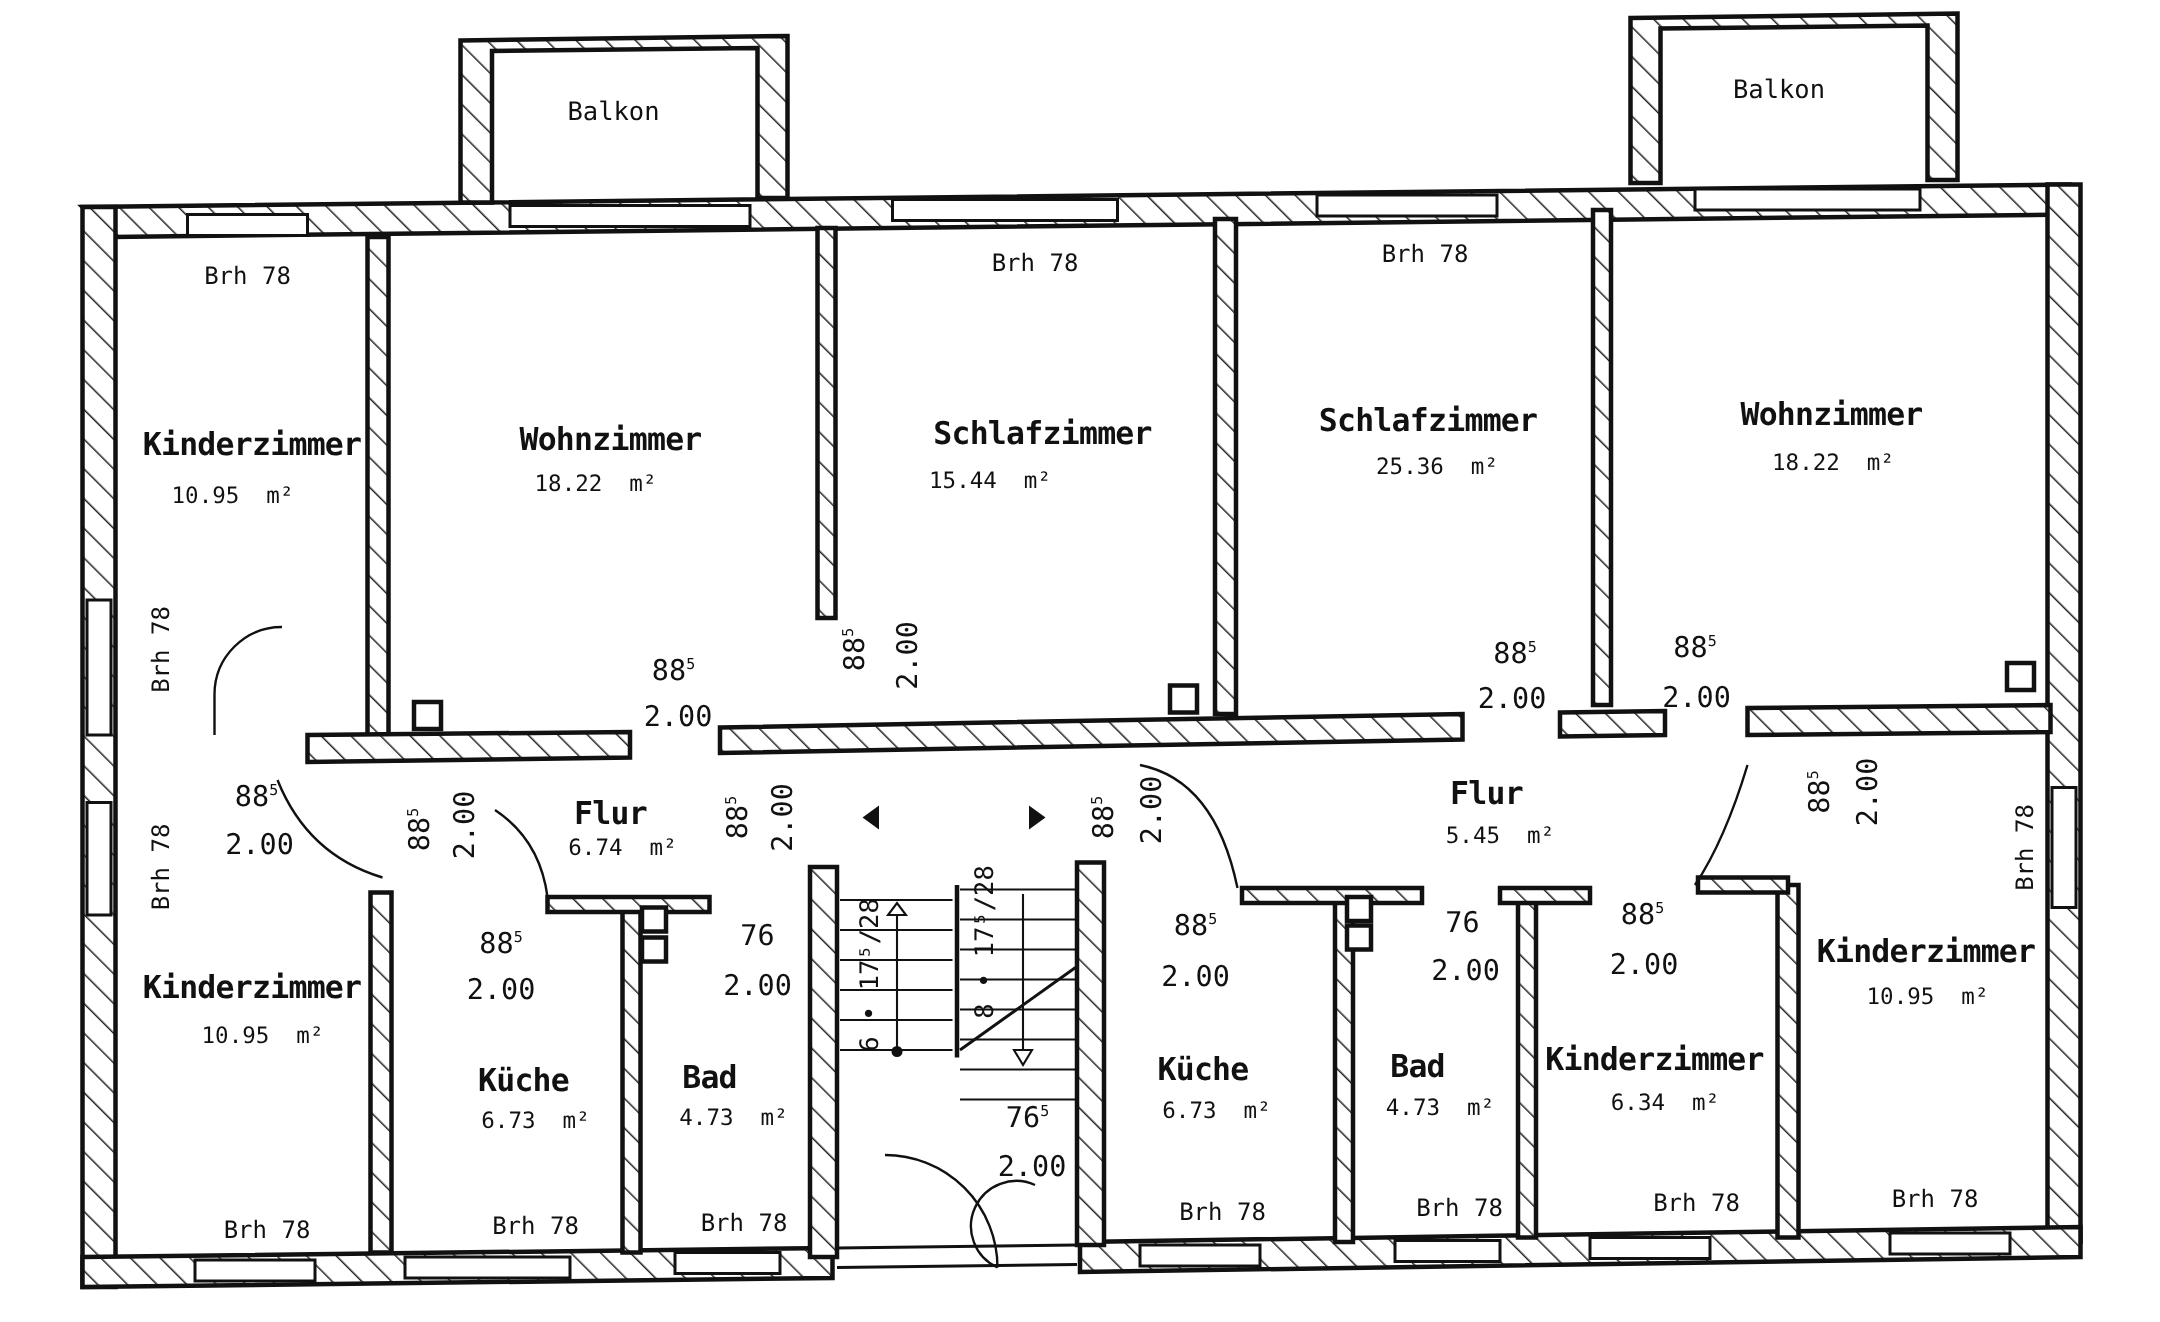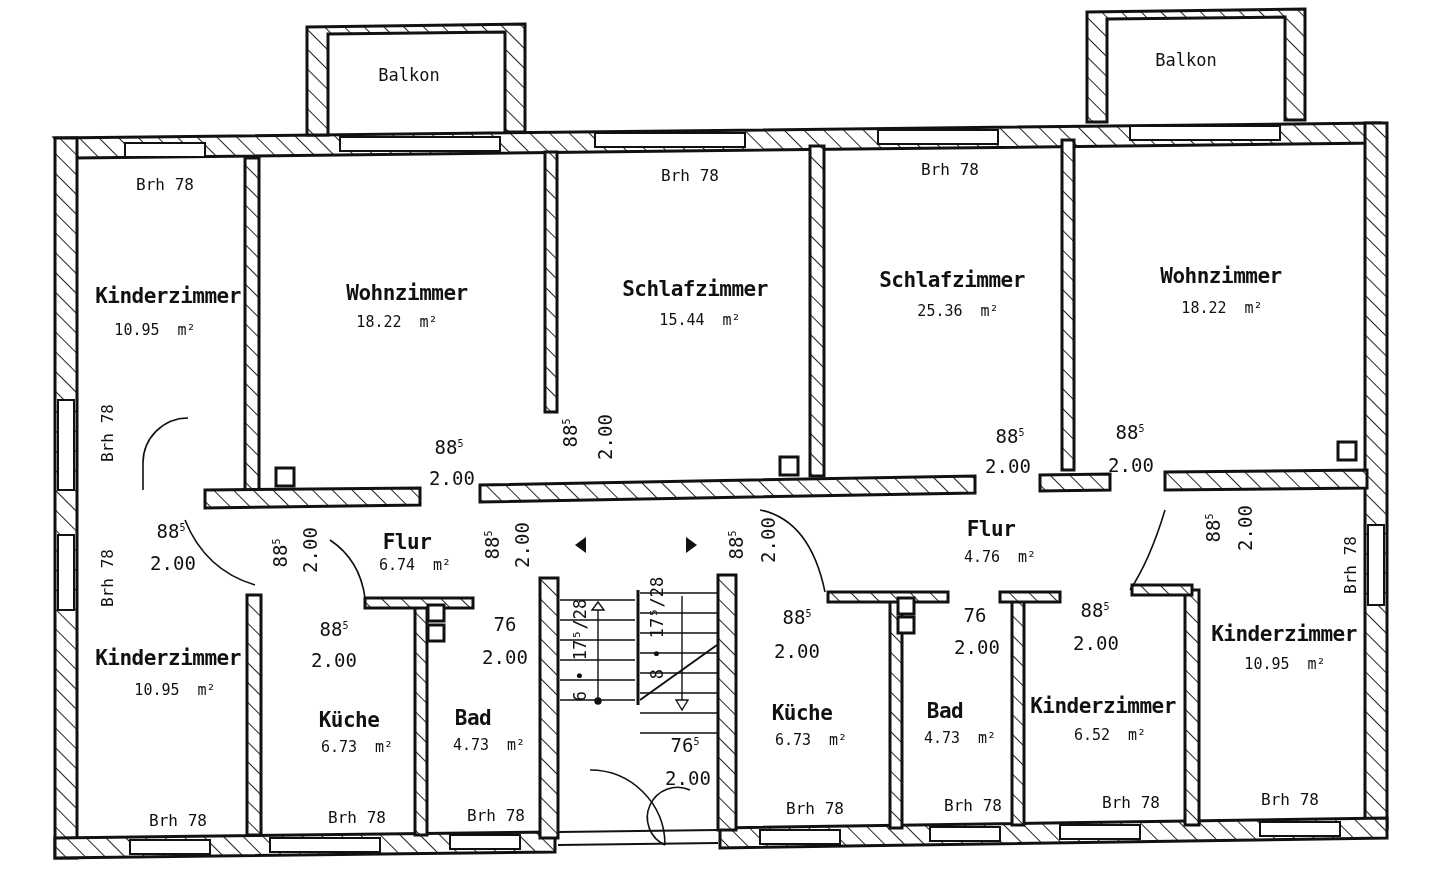--- a/index.html
+++ b/index.html
@@ -145,51 +145,51 @@
 <div class="lbl room-area" style="left:409px;top:75px;font-size:17px">Balkon</div>
 <div class="lbl room-area" style="left:1186px;top:60px;font-size:17px">Balkon</div>
 
 <div class="lbl room-name" style="left:168px;top:296px">Kinderzimmer</div>
 <div class="lbl room-area" style="left:155px;top:330px"><span>10.95</span>&nbsp; <span>m²</span></div>
 
 <div class="lbl room-name" style="left:407px;top:293px">Wohnzimmer</div>
 <div class="lbl room-area" style="left:397px;top:322px"><span>18.22</span>&nbsp; <span>m²</span></div>
 
 <div class="lbl room-name" style="left:695px;top:289px">Schlafzimmer</div>
-<div class="lbl room-area" style="left:700px;top:320px"><span>15.44</span>&nbsp; <span>m²</span></div>
+<div class="lbl room-area" style="left:660px;top:320px"><span>15.44</span>&nbsp; <span>m²</span></div>
 
 <div class="lbl room-name" style="left:952px;top:280px">Schlafzimmer</div>
 <div class="lbl room-area" style="left:958px;top:311px"><span>25.36</span>&nbsp; <span>m²</span></div>
 
 <div class="lbl room-name" style="left:1221px;top:276px">Wohnzimmer</div>
 <div class="lbl room-area" style="left:1222px;top:308px"><span>18.22</span>&nbsp; <span>m²</span></div>
 
 <div class="lbl room-name" style="left:168px;top:658px">Kinderzimmer</div>
 <div class="lbl room-area" style="left:175px;top:690px"><span>10.95</span>&nbsp; <span>m²</span></div>
 
 <div class="lbl room-name" style="left:407px;top:542px">Flur</div>
 <div class="lbl room-area" style="left:415px;top:565px"><span>6.74</span>&nbsp; <span>m²</span></div>
 
 <div class="lbl room-name" style="left:349px;top:720px">Küche</div>
 <div class="lbl room-area" style="left:357px;top:747px"><span>6.73</span>&nbsp; <span>m²</span></div>
 
 <div class="lbl room-name" style="left:473px;top:718px">Bad</div>
 <div class="lbl room-area" style="left:489px;top:745px"><span>4.73</span>&nbsp; <span>m²</span></div>
 
 <div class="lbl room-name" style="left:991px;top:529px">Flur</div>
-<div class="lbl room-area" style="left:1000px;top:557px"><span>4.76</span>&nbsp; <span>m²</span></div>
+<div class="lbl room-area" style="left:1000px;top:557px"><span>5.45</span>&nbsp; <span>m²</span></div>
 
 <div class="lbl room-name" style="left:802px;top:713px">Küche</div>
 <div class="lbl room-area" style="left:811px;top:740px"><span>6.73</span>&nbsp; <span>m²</span></div>
 
 <div class="lbl room-name" style="left:945px;top:711px">Bad</div>
 <div class="lbl room-area" style="left:960px;top:738px"><span>4.73</span>&nbsp; <span>m²</span></div>
 
 <div class="lbl room-name" style="left:1103px;top:706px">Kinderzimmer</div>
-<div class="lbl room-area" style="left:1110px;top:735px"><span>6.52</span>&nbsp; <span>m²</span></div>
+<div class="lbl room-area" style="left:1110px;top:735px"><span>6.34</span>&nbsp; <span>m²</span></div>
 
 <div class="lbl room-name" style="left:1284px;top:634px">Kinderzimmer</div>
 <div class="lbl room-area" style="left:1285px;top:664px"><span>10.95</span>&nbsp; <span>m²</span></div>
 
 <div class="lbl brh" style="left:165px;top:184px">Brh 78</div>
 <div class="lbl brh" style="left:690px;top:175px">Brh 78</div>
 <div class="lbl brh" style="left:950px;top:169px">Brh 78</div>
 <div class="lbl brh vert" style="left:107px;top:433px">Brh 78</div>
 <div class="lbl brh vert" style="left:107px;top:578px">Brh 78</div>
 <div class="lbl brh vert" style="left:1350px;top:565px">Brh 78</div>

